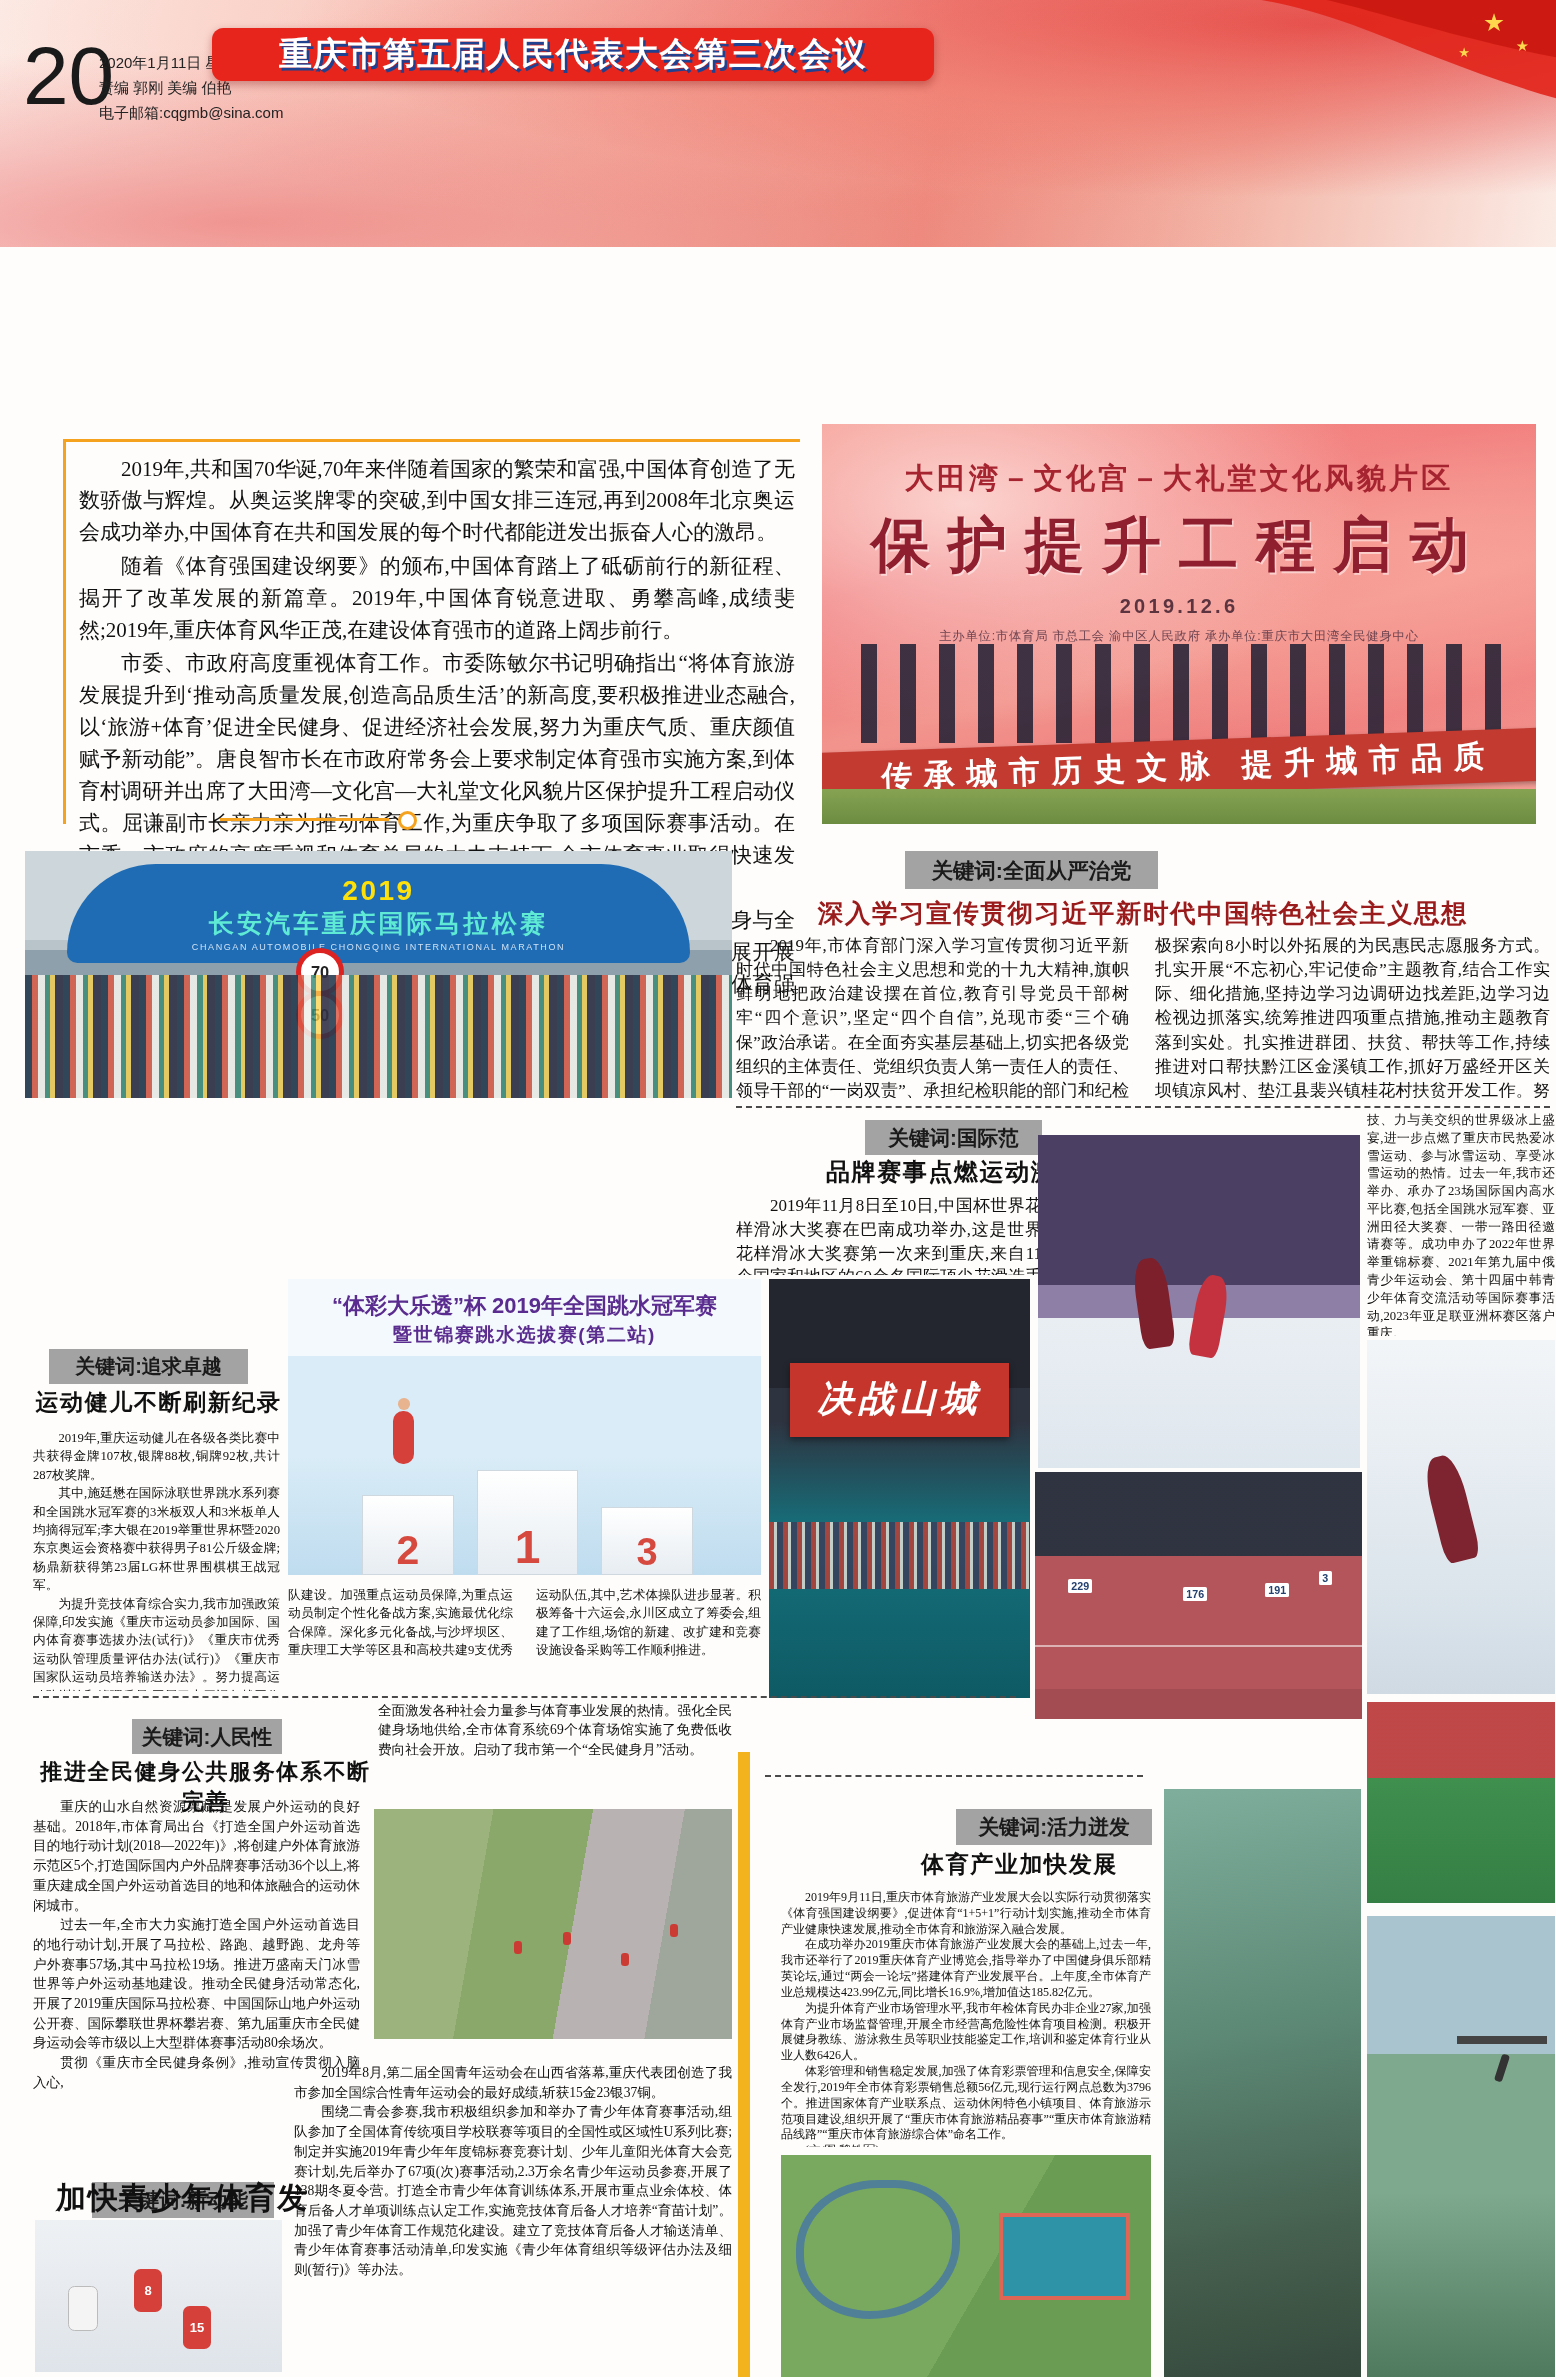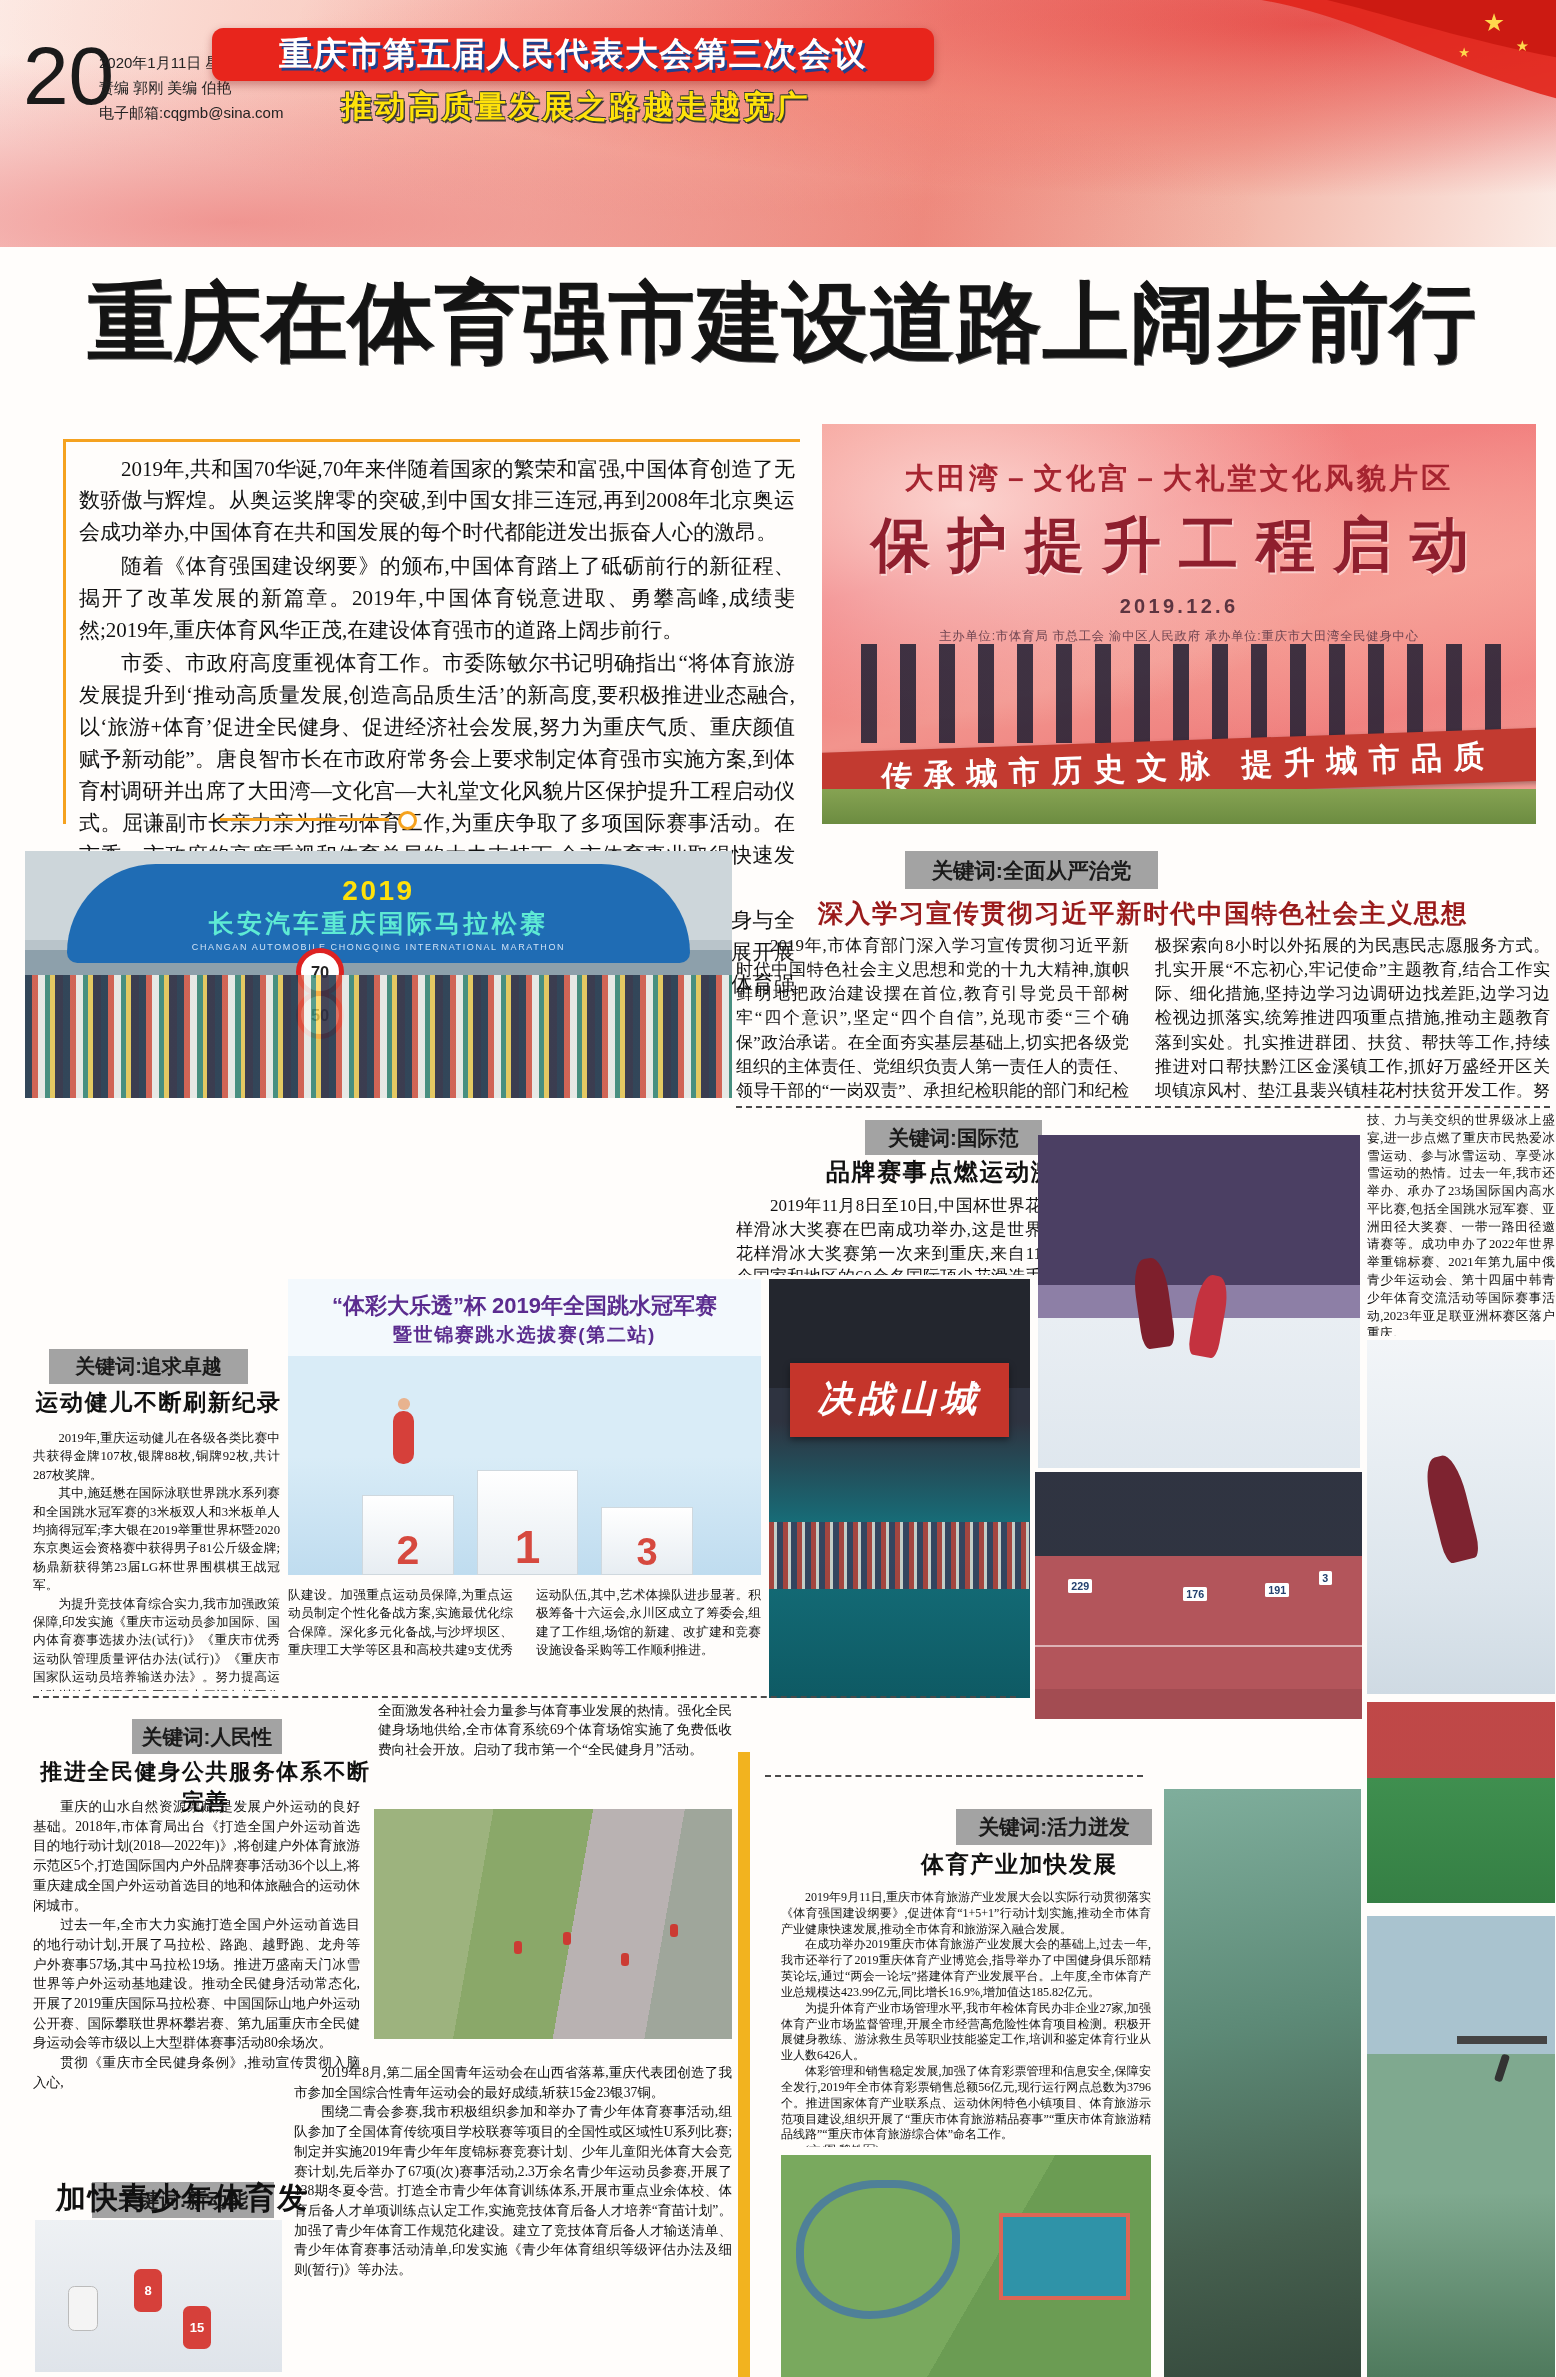--- a/index.html
+++ b/index.html
@@ -147,23 +147,21 @@
   </svg>
   <div class="abs" id="page-number">20</div>
   <div class="abs" id="date-block">
     <div>2020年1月11日 星期六</div>
     <div>责编 郭刚  美编 伯艳</div>
     <div>电子邮箱:cqgmb@sina.com</div>
   </div>
   <div class="abs" id="session-banner">
     <span>重庆市第五届人民代表大会第三次会议</span>
   </div>
-  <div class="abs" id="session-sub">推动高质量发展之路越走越宽广</div>
-
-  <div class="abs" id="headline">重庆在体育强市建设道路上阔步前行</div>
+
 
   <div class="abs" id="intro-box">
     <p>2019年,共和国70华诞,70年来伴随着国家的繁荣和富强,中国体育创造了无数骄傲与辉煌。从奥运奖牌零的突破,到中国女排三连冠,再到2008年北京奥运会成功举办,中国体育在共和国发展的每个时代都能迸发出振奋人心的激昂。</p>
     <p>随着《体育强国建设纲要》的颁布,中国体育踏上了砥砺前行的新征程、揭开了改革发展的新篇章。2019年,中国体育锐意进取、勇攀高峰,成绩斐然;2019年,重庆体育风华正茂,在建设体育强市的道路上阔步前行。</p>
     <p>市委、市政府高度重视体育工作。市委陈敏尔书记明确指出“将体育旅游发展提升到‘推动高质量发展,创造高品质生活’的新高度,要积极推进业态融合,以‘旅游+体育’促进全民健身、促进经济社会发展,努力为重庆气质、重庆颜值赋予新动能”。唐良智市长在市政府常务会上要求制定体育强市实施方案,到体育村调研并出席了大田湾—文化宫—大礼堂文化风貌片区保护提升工程启动仪式。屈谦副市长亲力亲为推动体育工作,为重庆争取了多项国际赛事活动。在市委、市政府的高度重视和体育总局的大力支持下,全市体育事业取得快速发展,创建体育强市建设效果显著。</p>
     <p>这一年,我市体育部门持续发挥主导、指导、引导作用,加快全民健身与全民健康融合步伐,为满足人民日益增长的美好生活需要、助推高质量发展开展了一系列有益实践。那么,让我们以关键词的方式,串起2019年重庆建设体育强市的前进足迹。</p>
   </div>
   <div class="abs" id="intro-ornament">
     <div class="line"></div>
     <div class="ring"></div>

